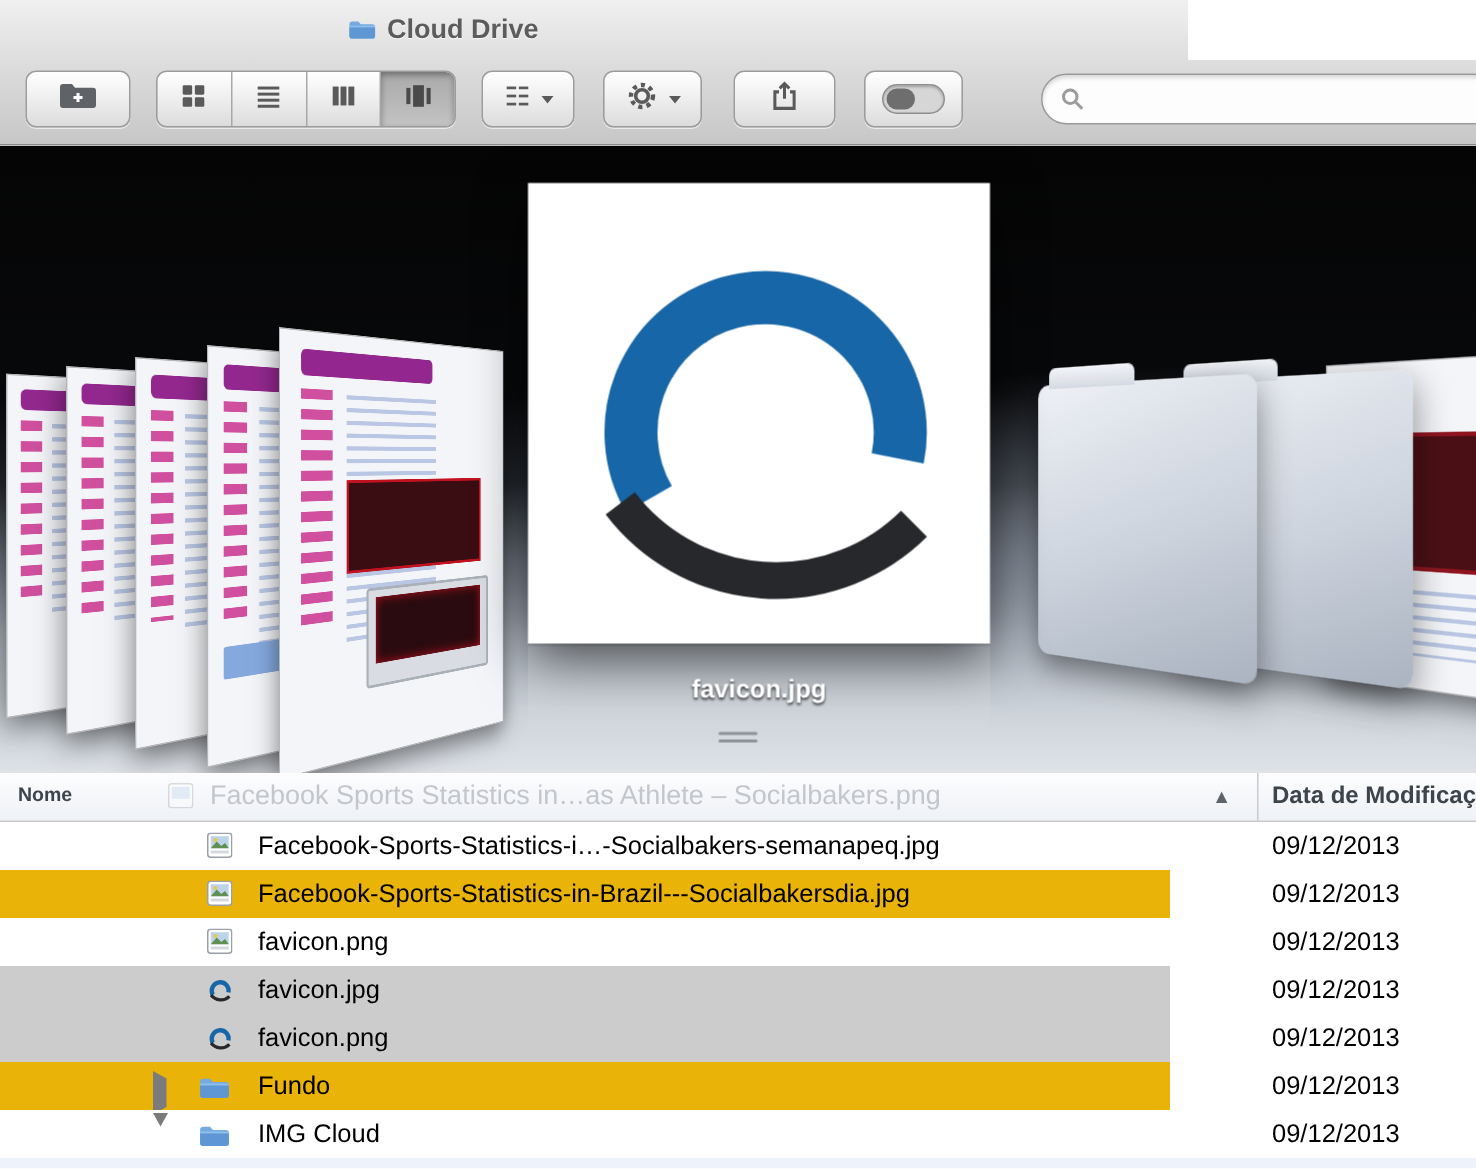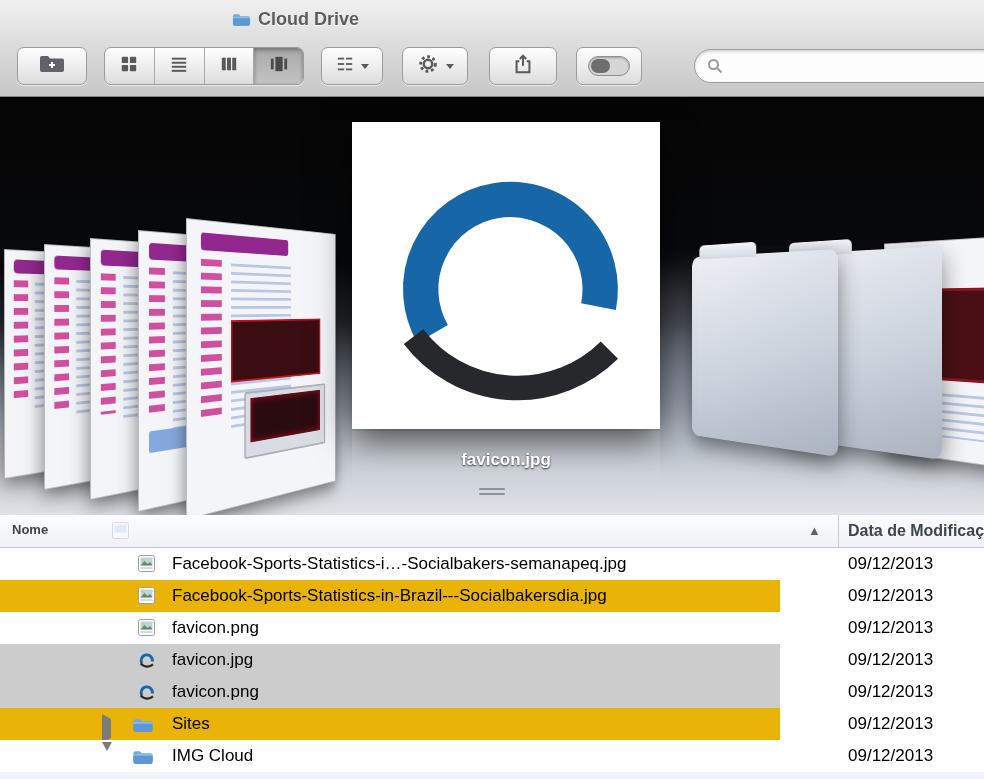--- a/index.html
+++ b/index.html
@@ -1,20 +1,20 @@
 <!DOCTYPE html>
 <html><head>
 <meta charset="utf-8">
 <style>
   * { margin:0; padding:0; box-sizing:border-box; }
   html,body { width:984px; height:779px; overflow:hidden; font-family:"Liberation Sans", sans-serif; background:#fff; }
   .window { position:relative; width:984px; height:779px; overflow:hidden; }
 
   
-  .titlebar { position:absolute; left:0; top:0; width:984px; height:40px;
+  .titlebar { position:absolute; left:0; top:0; width:792px; height:40px;
     background:linear-gradient(#f0f0f0,#dedede); }
   .titlegroup { position:absolute; left:232px; top:9px; display:flex; align-items:center; gap:7px; }
   .proxy-icon svg { display:block; }
   .title-text { font-size:18px; font-weight:bold; color:#5c5c5c; text-shadow:0 1px 0 rgba(255,255,255,.8); }
 
   
   .toolbar { position:absolute; left:0; top:40px; width:984px; height:57px;
     background:linear-gradient(#dedede,#c7c7c7); border-bottom:1px solid #888; }
   .tb-btn { position:absolute; top:7px; height:38px; border:1px solid #9c9c9c; border-radius:7px;
     background:linear-gradient(#ffffff,#f0f0f0 45%,#dcdcdc); box-shadow:0 1px 0 rgba(255,255,255,.6);
@@ -279,20 +279,21 @@
   </div>
 
   <div class="list-header">
     <span class="col-nome">Nome</span>
     <span class="ghost-icon">
       <svg width="17" height="17" viewBox="0 0 17 17">
         <rect x="0.5" y="0.5" width="16" height="16" rx="2" fill="#fff" stroke="#9aa0a8"></rect>
         <rect x="2.5" y="2.5" width="12" height="8" fill="#bcd3ea"></rect>
       </svg>
     </span>
+    <span class="ghost-row">Facebook Sports Statistics in…as Athlete – Socialbakers.png</span>
     <span class="sort-arrow">▲</span>
     <span class="header-sep"></span>
     <span class="col-data">Data de Modificação</span>
   </div>
 
   <div class="rows">
 
     <div class="row">
       <span class="icon">
         <svg width="17" height="17" viewBox="0 0 17 17">
@@ -359,21 +360,21 @@
 
     <div class="row alt">
       <span class="disc"><span class="tri-right"></span></span>
       <span class="icon icon-folder">
         <svg width="22" height="16" viewBox="0 0 20 15">
           <path d="M1 4 Q1 2 3 2 L7.2 2 L9 4 L17 4 Q19 4 19 6 L19 12 Q19 14 17 14 L3 14 Q1 14 1 12 Z" fill="#74aadf"></path>
           <path d="M1 6 L19 6 L19 12 Q19 14 17 14 L3 14 Q1 14 1 12 Z" fill="#5e97d4"></path>
           <rect x="1" y="5" width="18" height="1.2" fill="#8fc0ec"></rect>
         </svg>
       </span>
-      <span class="fname">Sites</span>
+      <span class="fname">Fundo</span>
       <span class="fdate">09/12/2013</span>
     </div>
 
     <div class="row">
       <span class="disc"><span class="tri-down"></span></span>
       <span class="icon icon-folder">
         <svg width="22" height="16" viewBox="0 0 20 15">
           <path d="M1 4 Q1 2 3 2 L7.2 2 L9 4 L17 4 Q19 4 19 6 L19 12 Q19 14 17 14 L3 14 Q1 14 1 12 Z" fill="#74aadf"></path>
           <path d="M1 6 L19 6 L19 12 Q19 14 17 14 L3 14 Q1 14 1 12 Z" fill="#5e97d4"></path>
           <rect x="1" y="5" width="18" height="1.2" fill="#8fc0ec"></rect>

